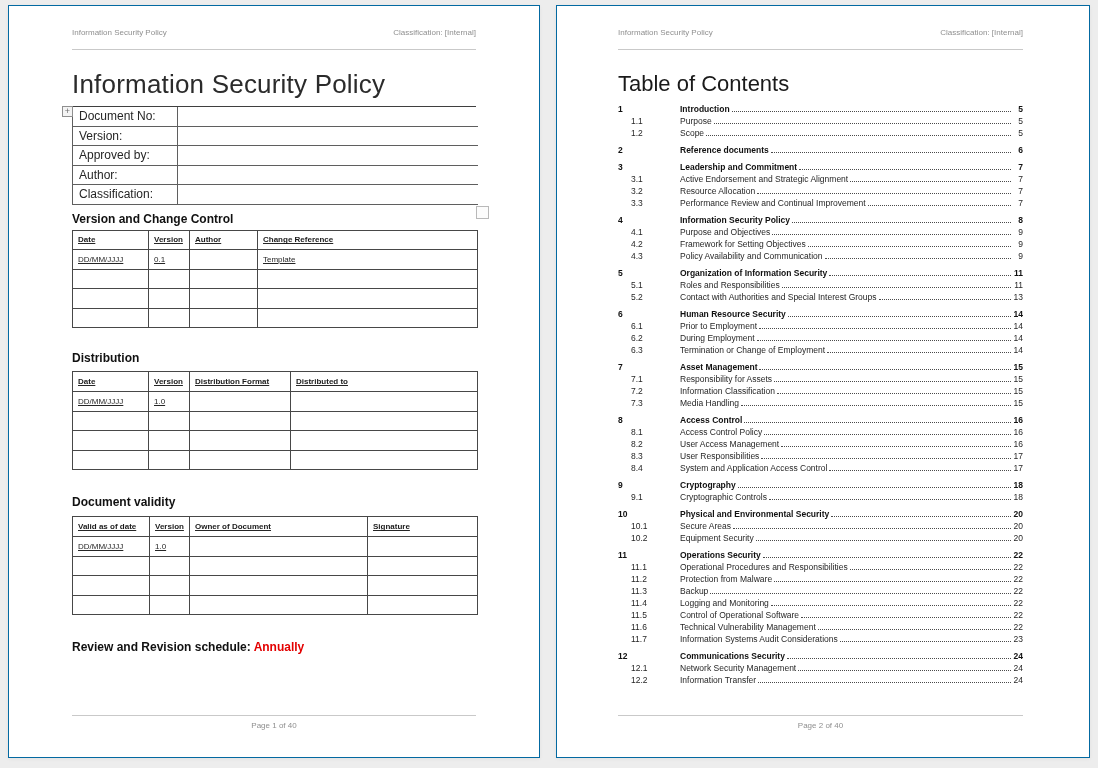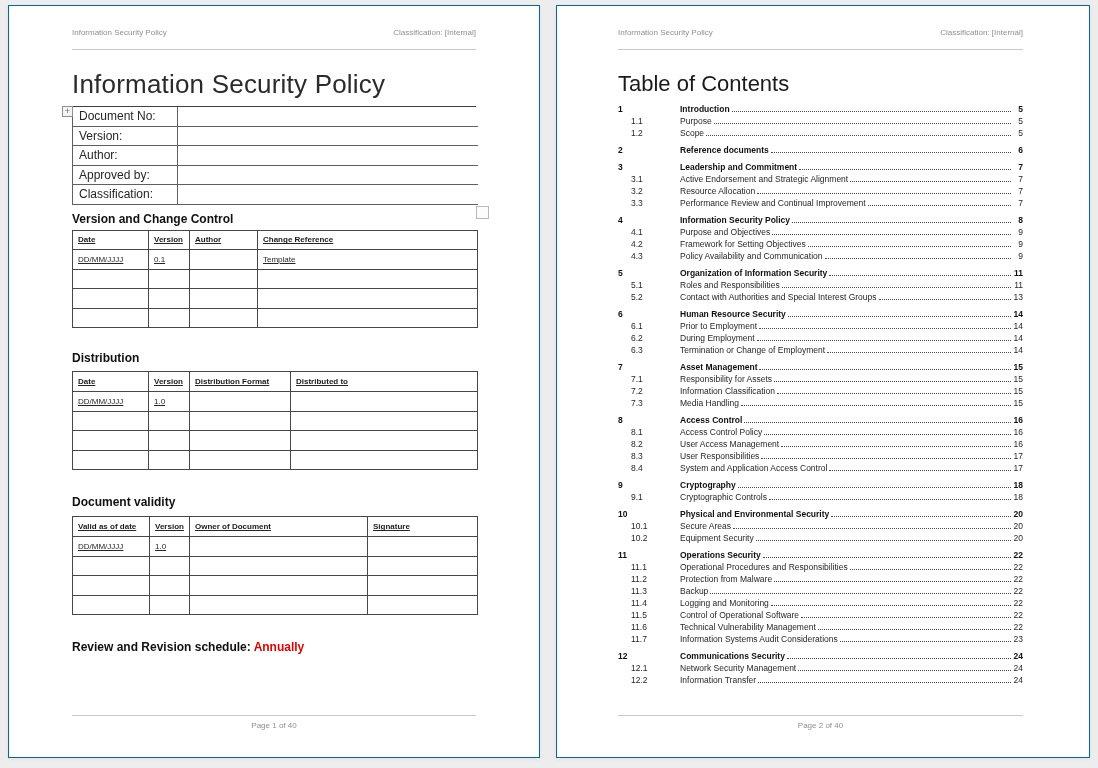--- a/index.html
+++ b/index.html
@@ -146,25 +146,25 @@
   <div class="info-table">
       <div class="info-row">
         <span class="info-label">Document No:</span>
         <span class="info-value"></span>
       </div>
       <div class="info-row">
         <span class="info-label">Version:</span>
         <span class="info-value"></span>
       </div>
       <div class="info-row">
+        <span class="info-label">Approved by:</span>
+        <span class="info-value"></span>
+      </div>
+      <div class="info-row">
         <span class="info-label">Author:</span>
-        <span class="info-value"></span>
-      </div>
-      <div class="info-row">
-        <span class="info-label">Approved by:</span>
         <span class="info-value"></span>
       </div>
       <div class="info-row">
         <span class="info-label">Classification:</span>
         <span class="info-value"></span>
       </div>
     </div>
 
   <div class="sec-heading">
     <span>Version and Change Control</span>

